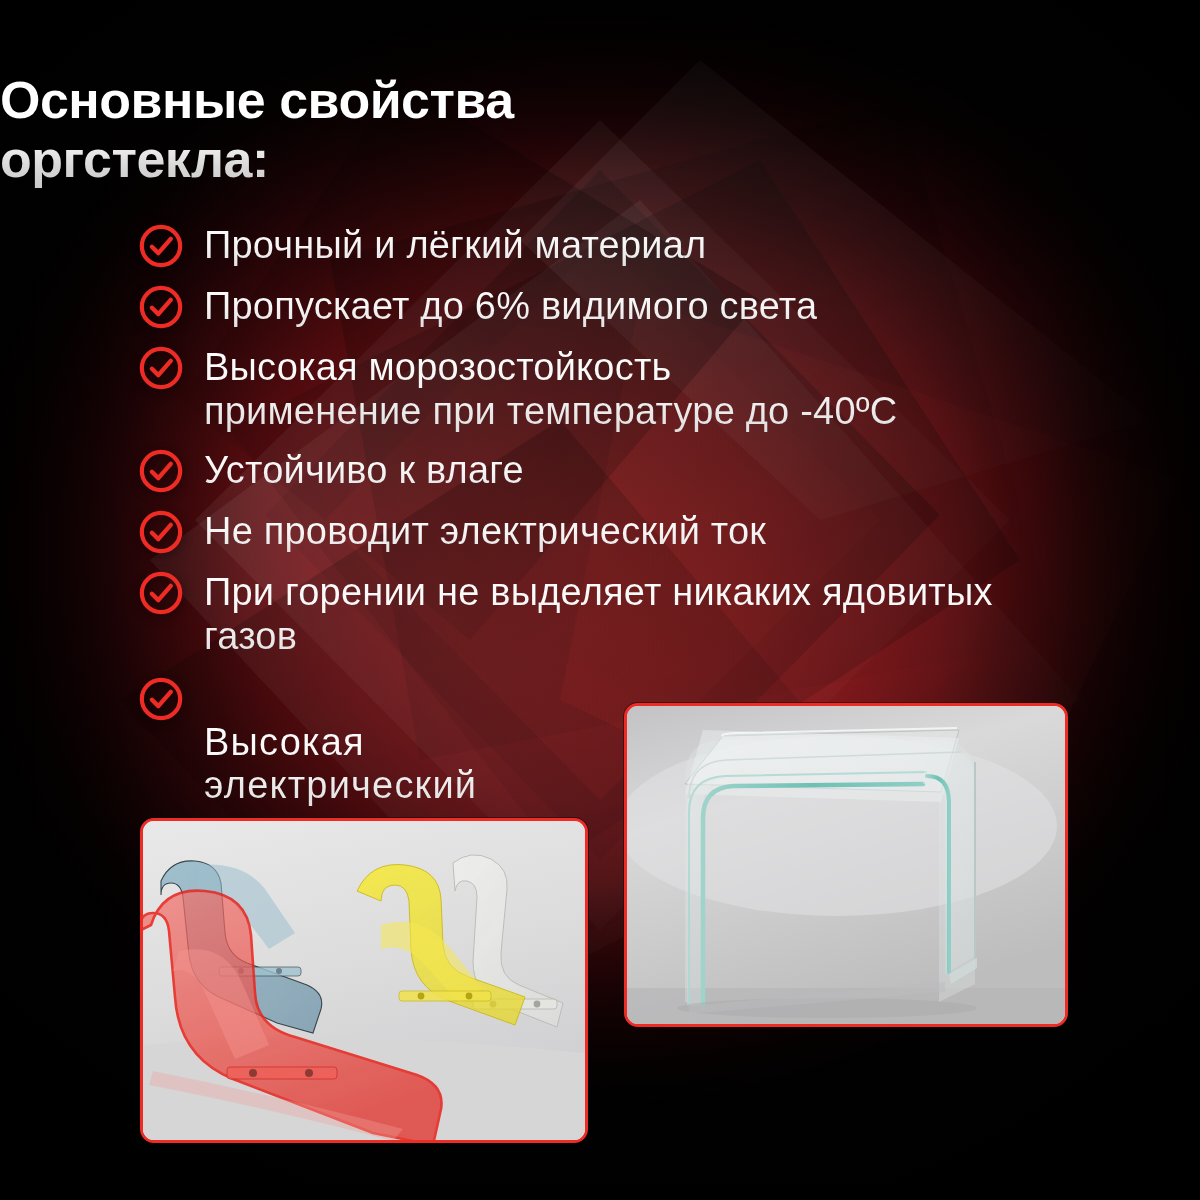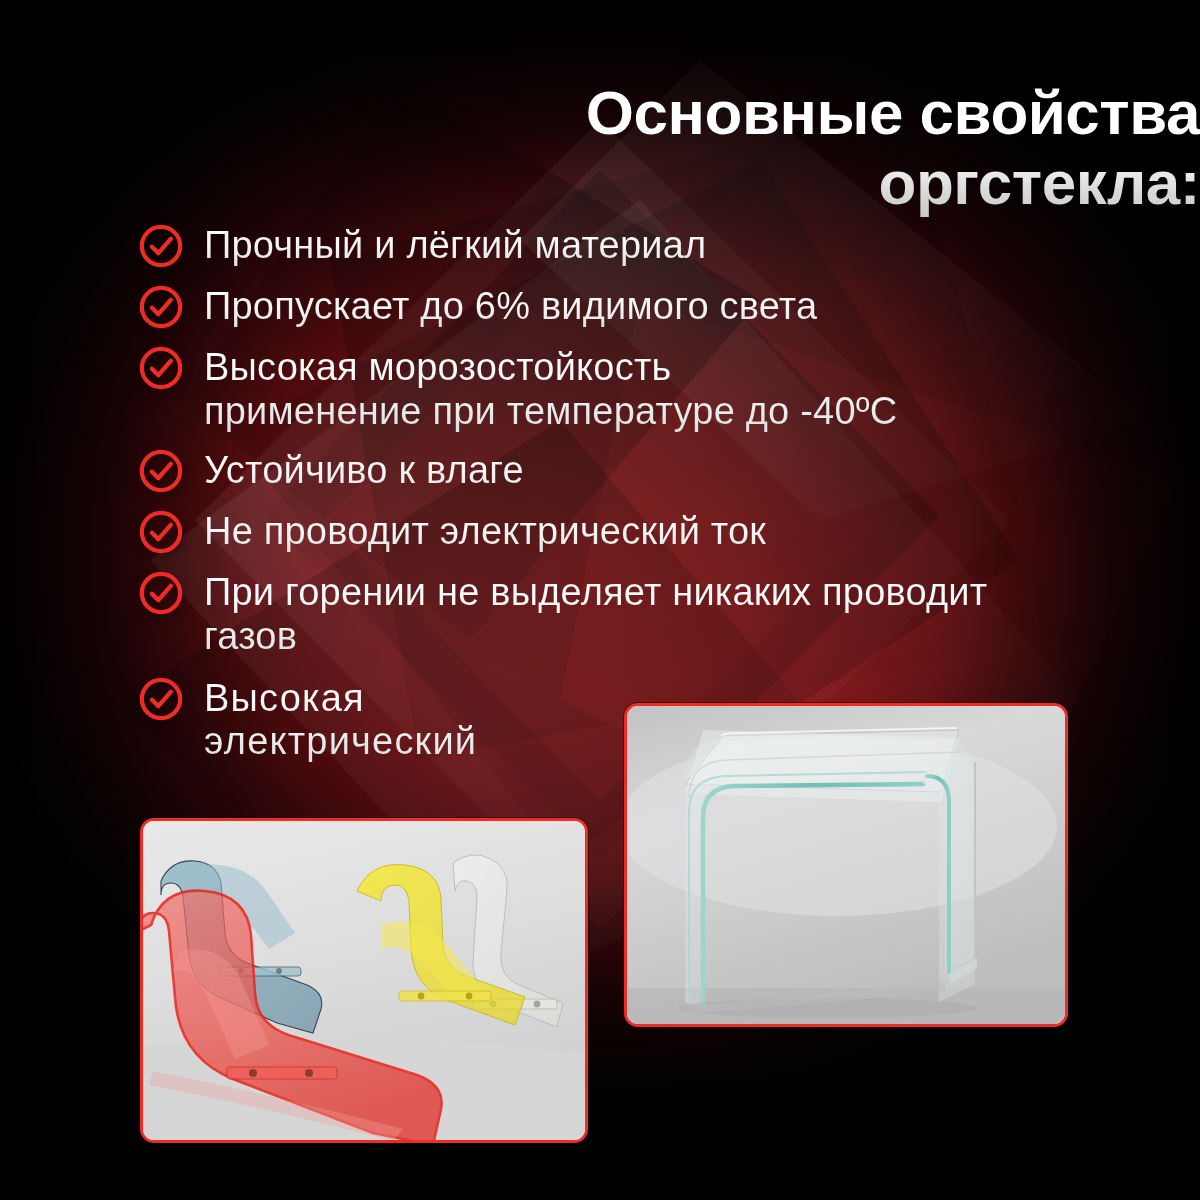--- a/index.html
+++ b/index.html
@@ -54,22 +54,22 @@
   }
 
   
   .content { position: absolute; inset: 0; }
 
   .title {
     position: absolute;
     top: 36px;
     left: 0;
     width: 1200px;
-    text-align: right;
-    font-size: 62px;
+    text-align: left;
+    font-size: 52px;
     font-weight: bold;
     line-height: 1.13;
     letter-spacing: -0.5px;
     background: linear-gradient(to bottom, #ffffff 0%, #ffffff 52%, #d8d8d8 82%, #c9c9c9 100%);
     -webkit-background-clip: text;
     background-clip: text;
     color: transparent;
     -webkit-text-fill-color: transparent;
     text-shadow: none;
   }
@@ -103,21 +103,21 @@
     color: #f2f2f2;
     background: linear-gradient(to bottom, #ffffff 0%, #f4f4f4 55%, #dedede 100%);
     -webkit-background-clip: text;
     background-clip: text;
     -webkit-text-fill-color: transparent;
     color: transparent;
     padding-top: 2px;
   }
   .feature-text .l2 { display: block; }
 
-  .feature.wide .feature-text { letter-spacing: 1.2px; }
+  .feature.wide .feature-text { letter-spacing: 1.2px; margin-top: 44px; }
 
   
   .photo {
     position: absolute;
     border: 3px solid #ee2b24;
     border-radius: 14px;
     overflow: hidden;
     box-shadow: 0 0 0 1px rgba(0,0,0,0.4);
     background: #c9c9c9;
   }
@@ -239,21 +239,21 @@
       </div>
 
       <div class="feature">
         <span class="feature-icon">
           <svg viewBox="0 0 48 48">
               <circle cx="24" cy="24" r="20" fill="none" stroke="#ee2b24" stroke-width="4.4"></circle>
               <path d="M14.5 24.8 L21.2 31.4 L34.2 16.6" fill="none" stroke="#ee2b24" stroke-width="4.6" stroke-linecap="round" stroke-linejoin="round"></path>
             </svg>
         </span>
         <div class="feature-text">
-          <span>При горении не выделяет никаких проводит</span>
+          <span>При горении не выделяет никаких ядовитых</span>
           <span class="l2">газов</span>
         </div>
       </div>
 
       <div class="feature wide" style="margin-top:16px;">
         <span class="feature-icon">
           <svg viewBox="0 0 48 48">
               <circle cx="24" cy="24" r="20" fill="none" stroke="#ee2b24" stroke-width="4.4"></circle>
               <path d="M14.5 24.8 L21.2 31.4 L34.2 16.6" fill="none" stroke="#ee2b24" stroke-width="4.6" stroke-linecap="round" stroke-linejoin="round"></path>
             </svg>

